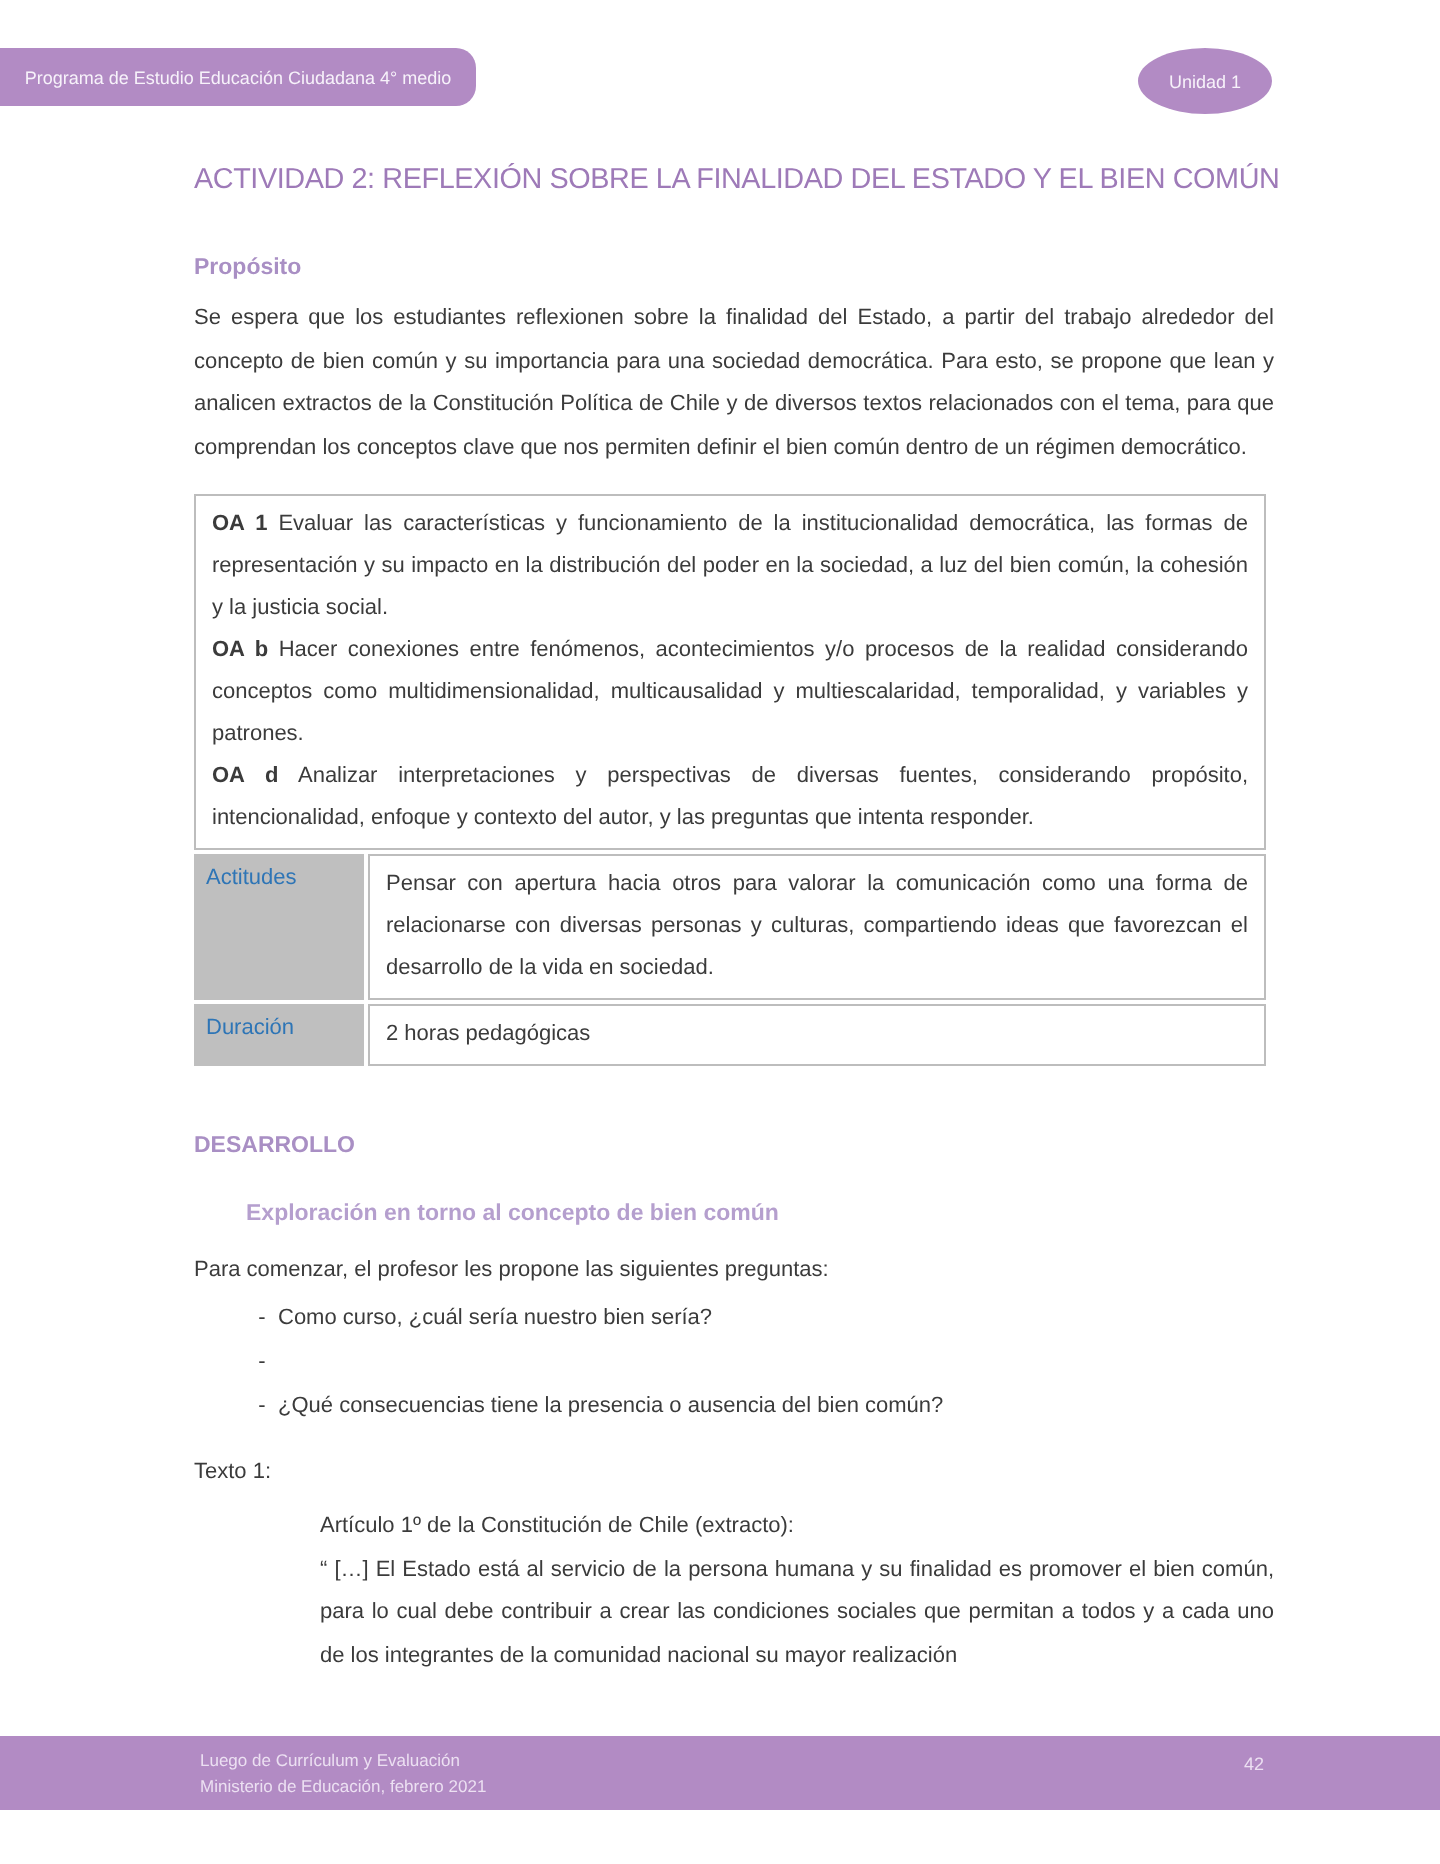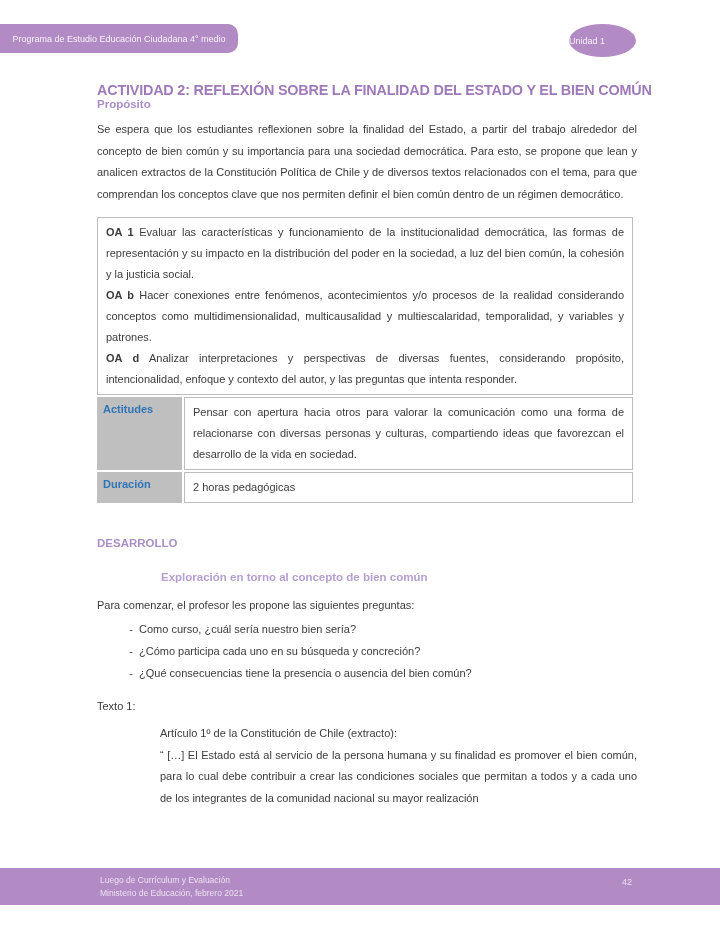--- a/index.html
+++ b/index.html
@@ -14,67 +14,67 @@
   
   .program-badge {
     position:absolute; left:0; top:24px; width:238px; height:29px;
     background:#b28bc4; border-radius:0 10px 10px 0;
     display:flex; align-items:center; justify-content:center;
     color:#f7f2fa; font-size:9px;
   }
   .unit-badge {
     position:absolute; left:569px; top:24px; width:67px; height:33px;
     background:#b28bc4; border-radius:50%;
-    display:flex; align-items:center; justify-content:flex-start;
+    display:flex; align-items:center; justify-content:center;
     color:#f7f2fa; font-size:9px;
   }
 
   
   .content { position:absolute; left:97px; top:82px; width:540px; }
 
   .activity-title {
-    color:#9e7ab8; font-weight:bold; font-size:14.4px; letter-spacing:-0.2px;
-    white-space:nowrap;
+    color:#9e7ab8; font-weight:normal; font-size:14.4px; letter-spacing:-0.2px;
+    margin-bottom:30px; white-space:nowrap;
   }
   .section-heading {
     color:#a98fc4; font-weight:bold; font-size:11.5px; margin-bottom:9px;
   }
   .body-par {
     font-size:11px; line-height:21.5px; text-align:justify; color:#3b3b3b;
     margin-bottom:10px;
   }
 
   
   table.info {
     width:540px; border-collapse:separate; border-spacing:2px;
     margin:8px 0 0 -2px; font-size:11px;
   }
   table.info td { vertical-align:top; }
   td.hdr-cell {
     background:#bfbfbf; color:#2e75b6; font-weight:bold;
     padding:4px 8px; font-size:11px;
   }
   td.label-cell {
-    background:#bfbfbf; color:#2e75b6; font-weight:bold;
+    background:#bfbfbf; color:#2e75b6; font-weight:normal;
     padding:6px 6px; width:85px; font-size:11px;
   }
   td.text-cell {
     background:#ffffff; border:1px solid #bdbdbd;
     padding:4px 8px; line-height:21px; text-align:justify;
   }
   td.text-cell p { text-align:justify; }
   .oa-code { font-weight:bold; }
 
   .desarrollo-heading {
     color:#a98fc4; font-weight:bold; font-size:11.5px;
     margin:32px 0 0 0;
   }
   .sub-heading {
     color:#b59fce; font-weight:bold; font-size:11.5px;
-    margin:22px 0 12px 64px;
+    margin:22px 0 12px 26px;
   }
   .lead-par { font-size:11px; line-height:21px; margin-bottom:2px; }
 
   ul.q-list { list-style:none; margin:0 0 12px 0; }
   ul.q-list li {
     font-size:11px; line-height:22px; display:flex;
   }
   ul.q-list .dash { width:16px; text-align:center; margin-left:26px; }
 
   .texto-label { font-size:11px; line-height:21px; margin:12px 0 6px 0; }
@@ -135,21 +135,20 @@
 
     <p class="lead-par">Para comenzar, el profesor les propone las siguientes preguntas:</p>
 
     <ul class="q-list">
       <li>
           <span class="dash">-</span>
           <span>Como curso, ¿cuál sería nuestro bien sería?</span>
         </li>
       <li>
           <span class="dash">-</span>
-          <span>¿Cómo participa cada uno en su búsqueda y concreción?</span>
         </li>
       <li>
           <span class="dash">-</span>
           <span>¿Qué consecuencias tiene la presencia o ausencia del bien común?</span>
         </li>
     </ul>
 
 
     <p class="texto-label">Texto 1:</p>
     <div class="quote-block">

